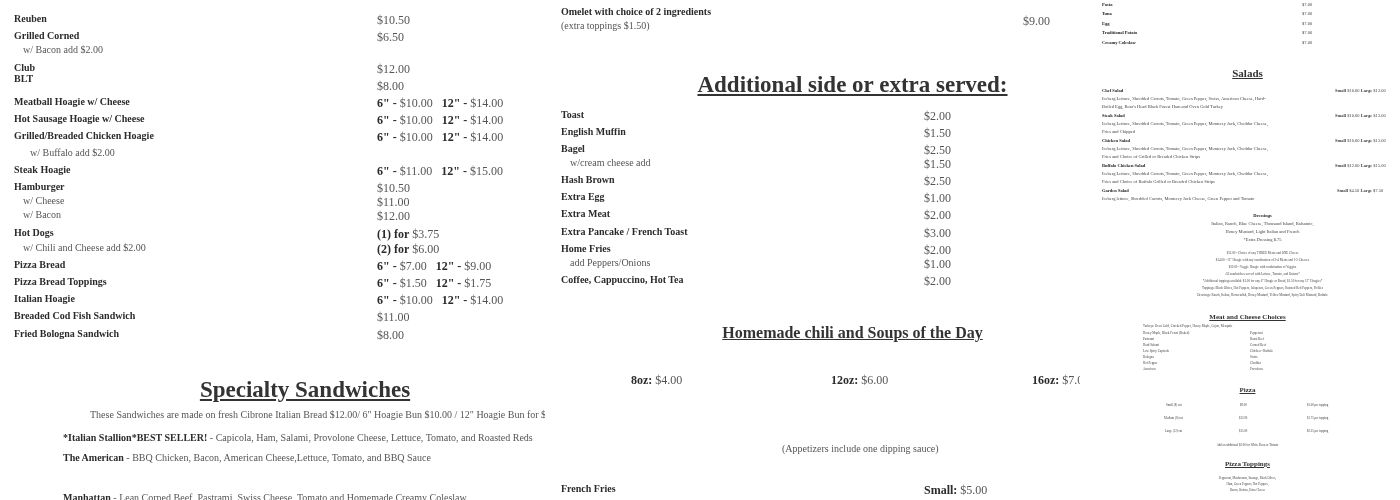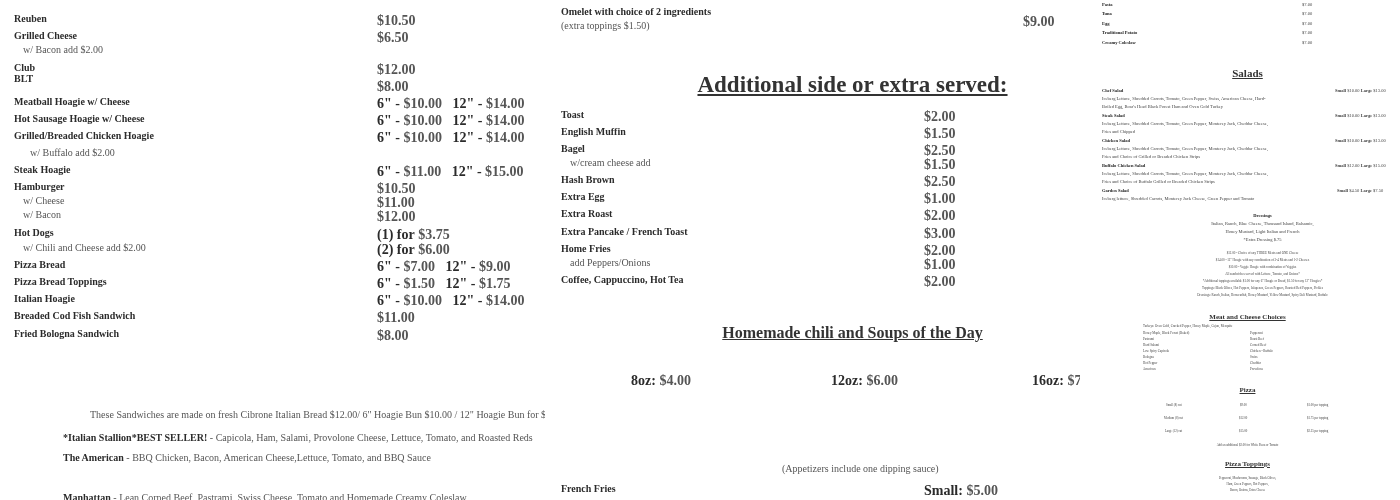--- a/index.html
+++ b/index.html
@@ -6,37 +6,37 @@
   html, body { width: 1400px; height: 500px; overflow: hidden; background: #ffffff; }
   body { font-family: "Liberation Serif", "DejaVu Serif", serif; color: #333333; position: relative; }
   .col { position: absolute; top: 0; height: 500px; overflow: hidden; }
   #col1 { left: 0; width: 545px; }
   #col2 { left: 545px; width: 535px; }
   #col3 { left: 1090px; width: 310px; }
 
   .row { position: absolute; left: 14px; font-size: 10px; white-space: nowrap; }
   .b { font-weight: bold; color: #2b2b2b; }
   .n { color: #555555; }
-  .price { position: absolute; font-size: 14px; white-space: nowrap; color: #555555; font-weight: bold; }
+  .price { position: absolute; font-size: 12px; white-space: nowrap; color: #555555; }
   .price b { color: #2b2b2b; }
 
   .h1 { position: absolute; text-align: center; font-weight: bold; text-decoration: underline; color: #333333; white-space: nowrap; }
 
   .tiny { position: absolute; font-size: 4.5px; white-space: nowrap; color: #444; }
   .tinyb { font-weight: bold; color: #222; }
 </style>
 </head>
 <body>
 
 <div class="col" id="col1">
 
   <div class="row b" style="top:13px">Reuben</div>
   <div class="price" style="left:377px;top:13px">$10.50</div>
 
-  <div class="row b" style="top:30px">Grilled Cheese</div>
+  <div class="row b" style="top:30px">Grilled Corned</div>
   <div class="price" style="left:377px;top:30px">$6.50</div>
   <div class="row n" style="top:44px;left:23px">w/ Bacon add $2.00</div>
 
   <div class="row b" style="top:62px">Club</div>
   <div class="price" style="left:377px;top:62px">$12.00</div>
 
   <div class="row b" style="top:73px">BLT</div>
   <div class="price" style="left:377px;top:79px">$8.00</div>
 
   <div class="row b" style="top:96px">Meatball Hoagie w/ Cheese</div>
@@ -72,20 +72,21 @@
 
   <div class="row b" style="top:293px">Italian Hoagie</div>
   <div class="price" style="left:377px;top:293px"><b>6" - </b><span>$10.00</span>&nbsp;&nbsp;&nbsp;<b>12" - </b><span>$14.00</span></div>
 
   <div class="row b" style="top:310px">Breaded Cod Fish Sandwich</div>
   <div class="price" style="left:377px;top:310px">$11.00</div>
 
   <div class="row b" style="top:328px">Fried Bologna Sandwich</div>
   <div class="price" style="left:377px;top:328px">$8.00</div>
 
+  <div class="h1" style="left:0;width:610px;top:377px;font-size:23px">Specialty Sandwiches</div>
   <div class="row n" style="left:90px;top:409px">These Sandwiches are made on fresh Cibrone Italian Bread $12.00/ 6" Hoagie Bun $10.00 / 12" Hoagie Bun for $14.00</div>
   <div class="row" style="left:63px;top:432px"><span class="b">*Italian Stallion*BEST SELLER!</span><span class="n"> - Capicola, Ham, Salami, Provolone Cheese, Lettuce, Tomato, and Roasted Reds</span></div>
   <div class="row" style="left:63px;top:452px"><span class="b">The American</span><span class="n"> - BBQ Chicken, Bacon, American Cheese,Lettuce, Tomato, and BBQ Sauce</span></div>
   <div class="row" style="left:63px;top:492px"><span class="b">Manhattan</span><span class="n"> - Lean Corned Beef, Pastrami, Swiss Cheese, Tomato and Homemade Creamy Coleslaw</span></div>
 </div>
 
 <div class="col" id="col2">
   <div class="row b" style="top:6px;left:16px">Omelet with choice of 2 ingredients</div>
   <div class="row n" style="top:20px;left:16px">(extra toppings $1.50)</div>
   <div class="price" style="left:478px;top:14px">$9.00</div>
@@ -97,37 +98,37 @@
   <div class="row b" style="top:126px;left:16px">English Muffin</div>
   <div class="price" style="left:379px;top:126px">$1.50</div>
   <div class="row b" style="top:143px;left:16px">Bagel</div>
   <div class="price" style="left:379px;top:143px">$2.50</div>
   <div class="row n" style="top:157px;left:25px">w/cream cheese add</div>
   <div class="price" style="left:379px;top:157px">$1.50</div>
   <div class="row b" style="top:174px;left:16px">Hash Brown</div>
   <div class="price" style="left:379px;top:174px">$2.50</div>
   <div class="row b" style="top:191px;left:16px">Extra Egg</div>
   <div class="price" style="left:379px;top:191px">$1.00</div>
-  <div class="row b" style="top:208px;left:16px">Extra Roast</div>
+  <div class="row b" style="top:208px;left:16px">Extra Meat</div>
   <div class="price" style="left:379px;top:208px">$2.00</div>
   <div class="row b" style="top:226px;left:16px">Extra Pancake / French Toast</div>
   <div class="price" style="left:379px;top:226px">$3.00</div>
   <div class="row b" style="top:243px;left:16px">Home Fries</div>
   <div class="price" style="left:379px;top:243px">$2.00</div>
   <div class="row n" style="top:257px;left:25px">add Peppers/Onions</div>
   <div class="price" style="left:379px;top:257px">$1.00</div>
   <div class="row b" style="top:274px;left:16px">Coffee, Cappuccino, Hot Tea</div>
   <div class="price" style="left:379px;top:274px">$2.00</div>
 
   <div class="h1" style="left:35px;width:545px;top:324px;font-size:16px">Homemade chili and Soups of the Day</div>
   <div class="price" style="left:86px;top:373px"><b>8oz:</b> <span>$4.00</span></div>
   <div class="price" style="left:286px;top:373px"><b>12oz:</b> <span>$6.00</span></div>
   <div class="price" style="left:487px;top:373px"><b>16oz:</b> <span>$7.00</span></div>
 
-  <div class="row n" style="left:237px;top:463px">(Appetizers include one dipping sauce)</div>
+  <div class="row n" style="left:237px;top:443px">(Appetizers include one dipping sauce)</div>
   <div class="row b" style="top:483px;left:16px">French Fries</div>
   <div class="price" style="left:379px;top:483px"><b>Small:</b> <span>$5.00</span></div>
 </div>
 
 <div class="col" id="col3">
   <div class="tiny tinyb" style="left:12px;top:2px">Pasta</div>
   <div class="tiny" style="left:212px;top:2px">$7.00</div>
   <div class="tiny tinyb" style="left:12px;top:11px">Tuna</div>
   <div class="tiny" style="left:212px;top:11px">$7.00</div>
   <div class="tiny tinyb" style="left:12px;top:21px">Egg</div>

